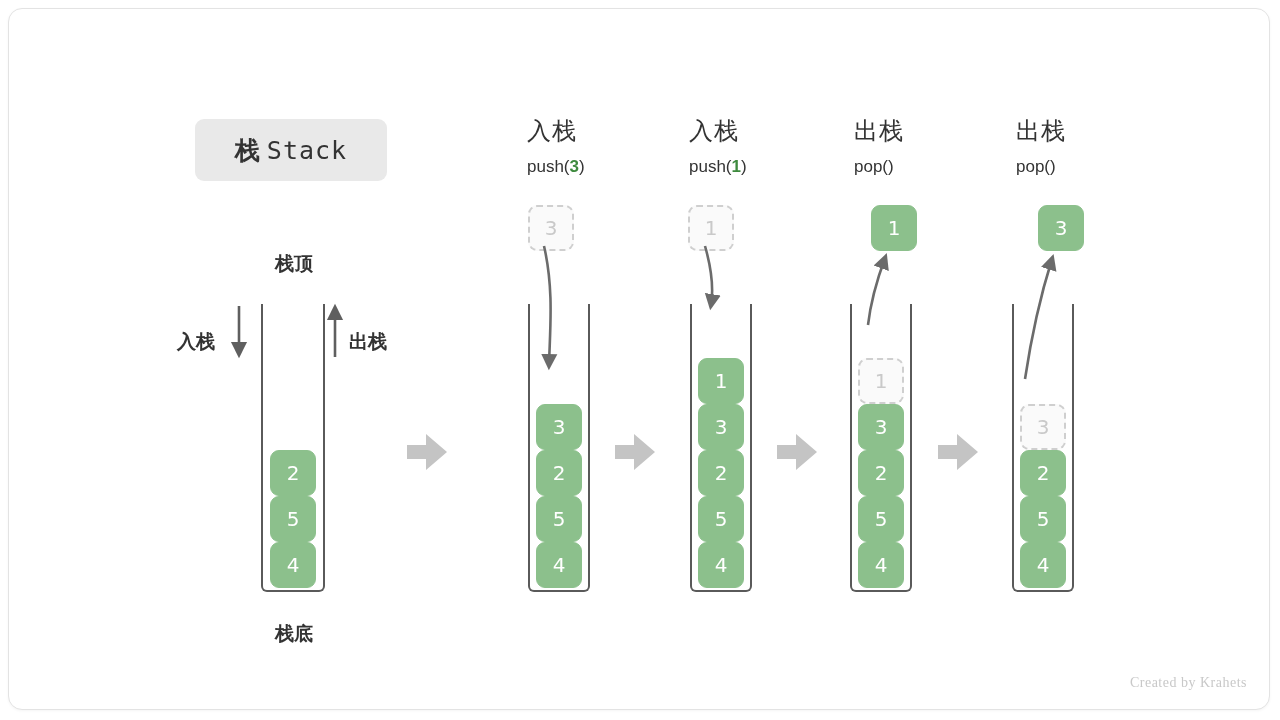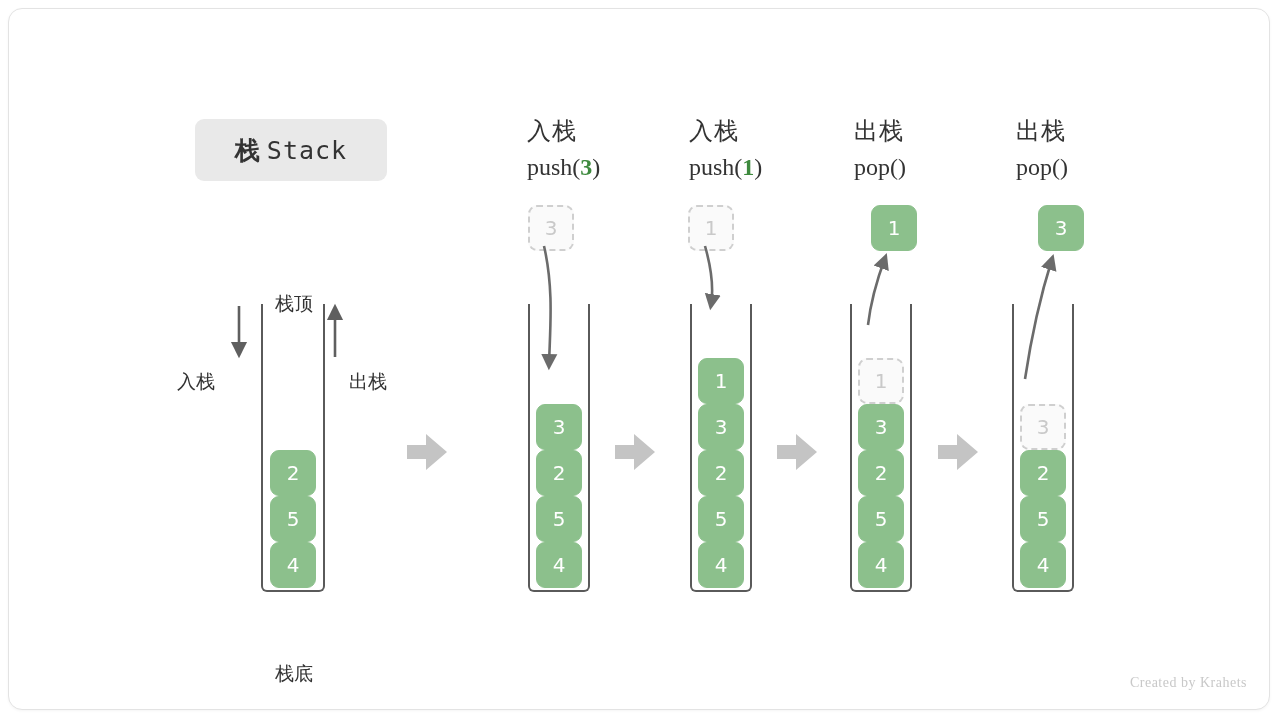--- a/index.html
+++ b/index.html
@@ -53,43 +53,42 @@
     font-family: "DejaVu Sans Mono", monospace;
     font-size: 25px;
     color: #333333;
     margin-left: 6px;
     letter-spacing: 1px;
   }
 
   
   .cn-label {
     font-family: "DejaVu Sans", sans-serif;
-    font-weight: normal;
+    font-weight: bold;
     font-size: 19px;
     color: #333333;
     white-space: nowrap;
-    margin-top: 40px;
   }
 
   .op-head {
     width: 160px;
     text-align: left;
     white-space: nowrap;
   }
   .op-head .op-cn {
     font-family: "DejaVu Sans", sans-serif;
     font-size: 24px;
     color: #333333;
     display: block;
     line-height: 36px;
     letter-spacing: 1px;
   }
   .op-head .op-code {
-    font-family: Liberation Serif, serif;
-    font-size: 24px;
+    font-family: Liberation Sans, sans-serif;
+    font-size: 17px;
     color: #333333;
     display: block;
     line-height: 36px;
     white-space: pre;
   }
   .op-head .op-code .arg { color: #3e8a3e; font-weight: bold; }
 
   
   .stack-box {
     border-left: 2px solid #5a5a5a;

